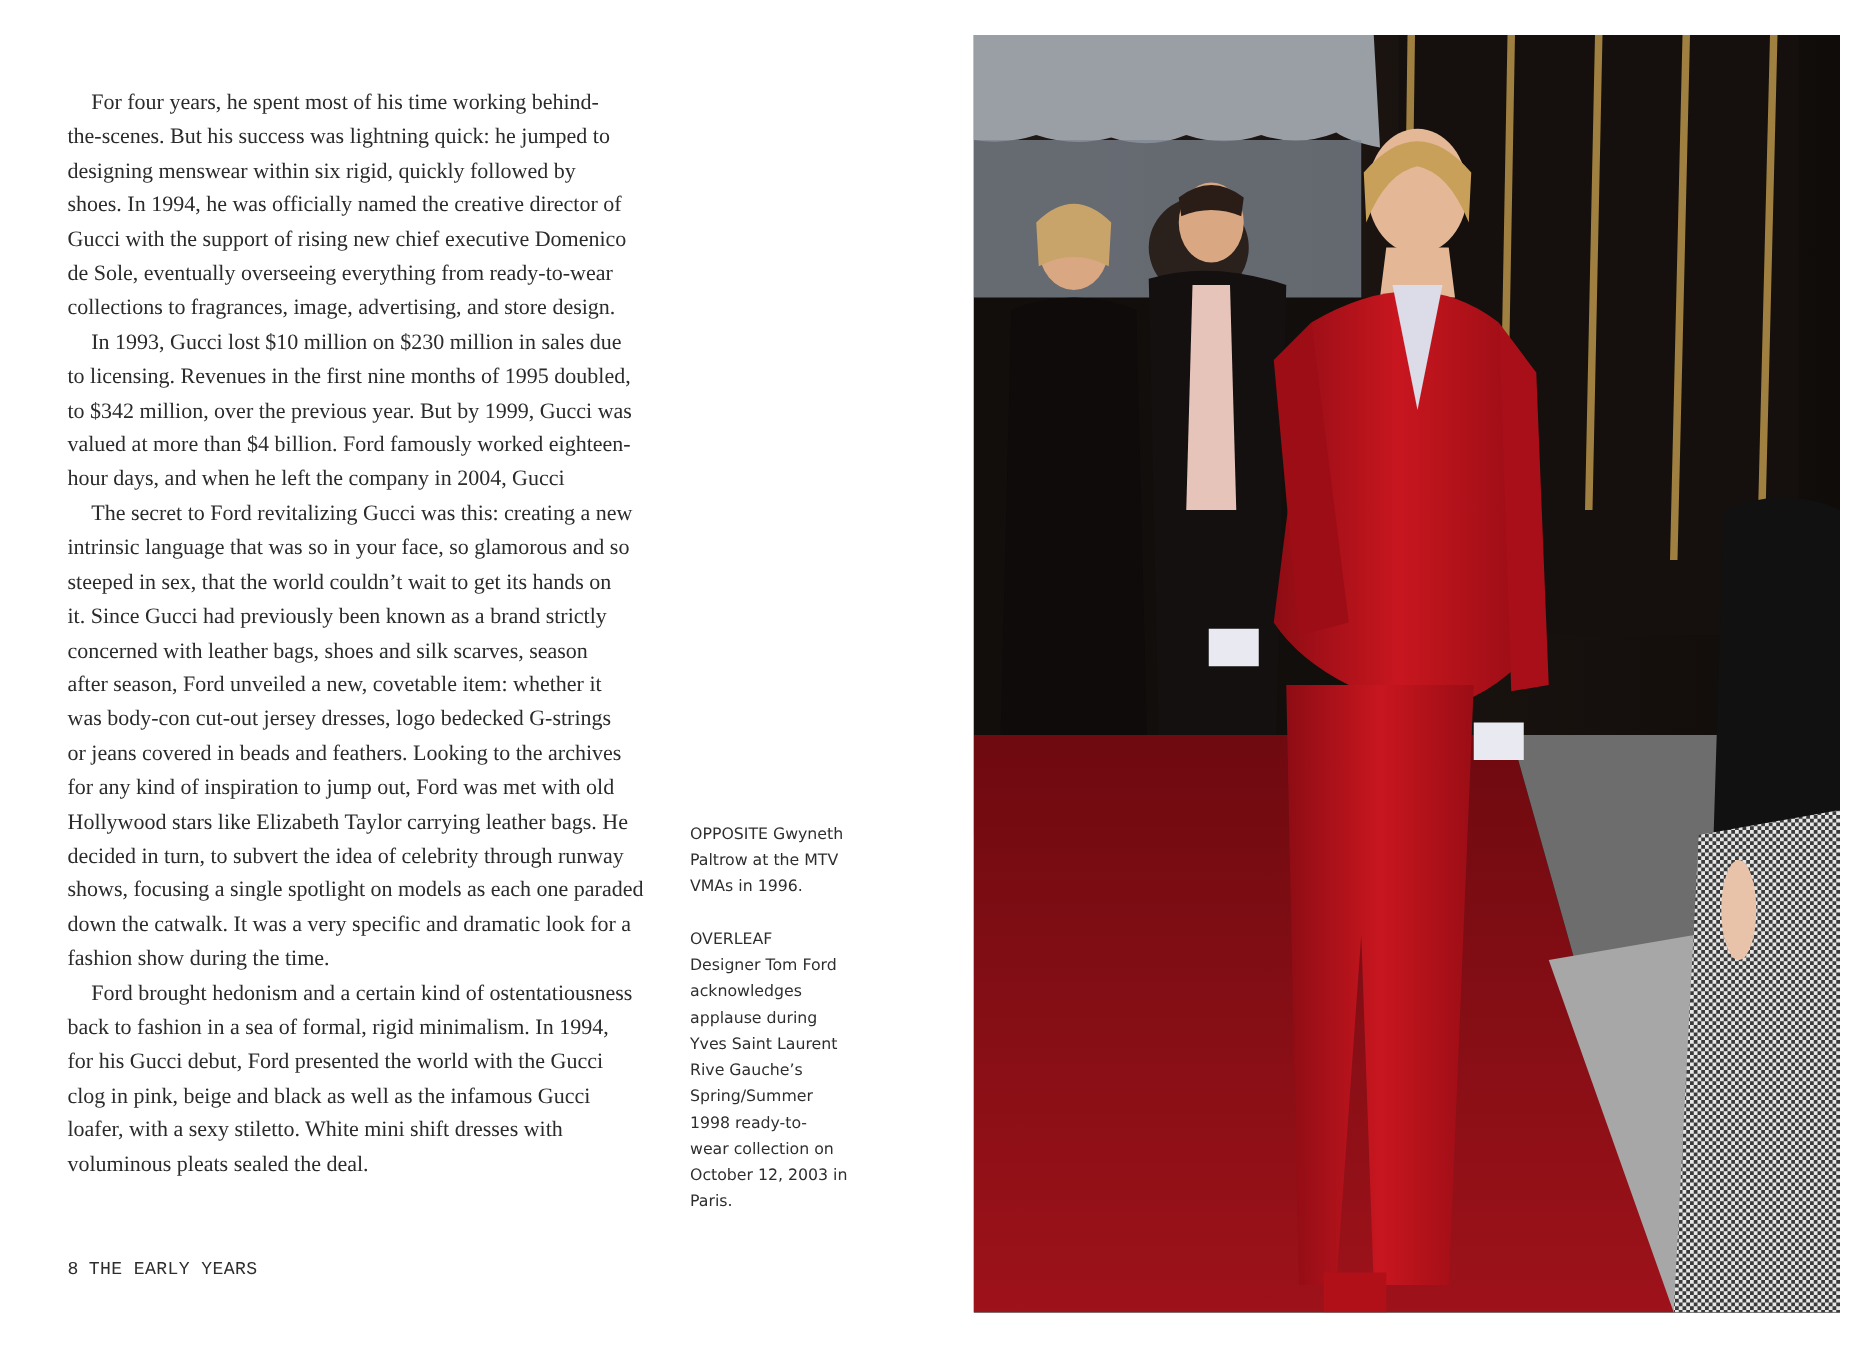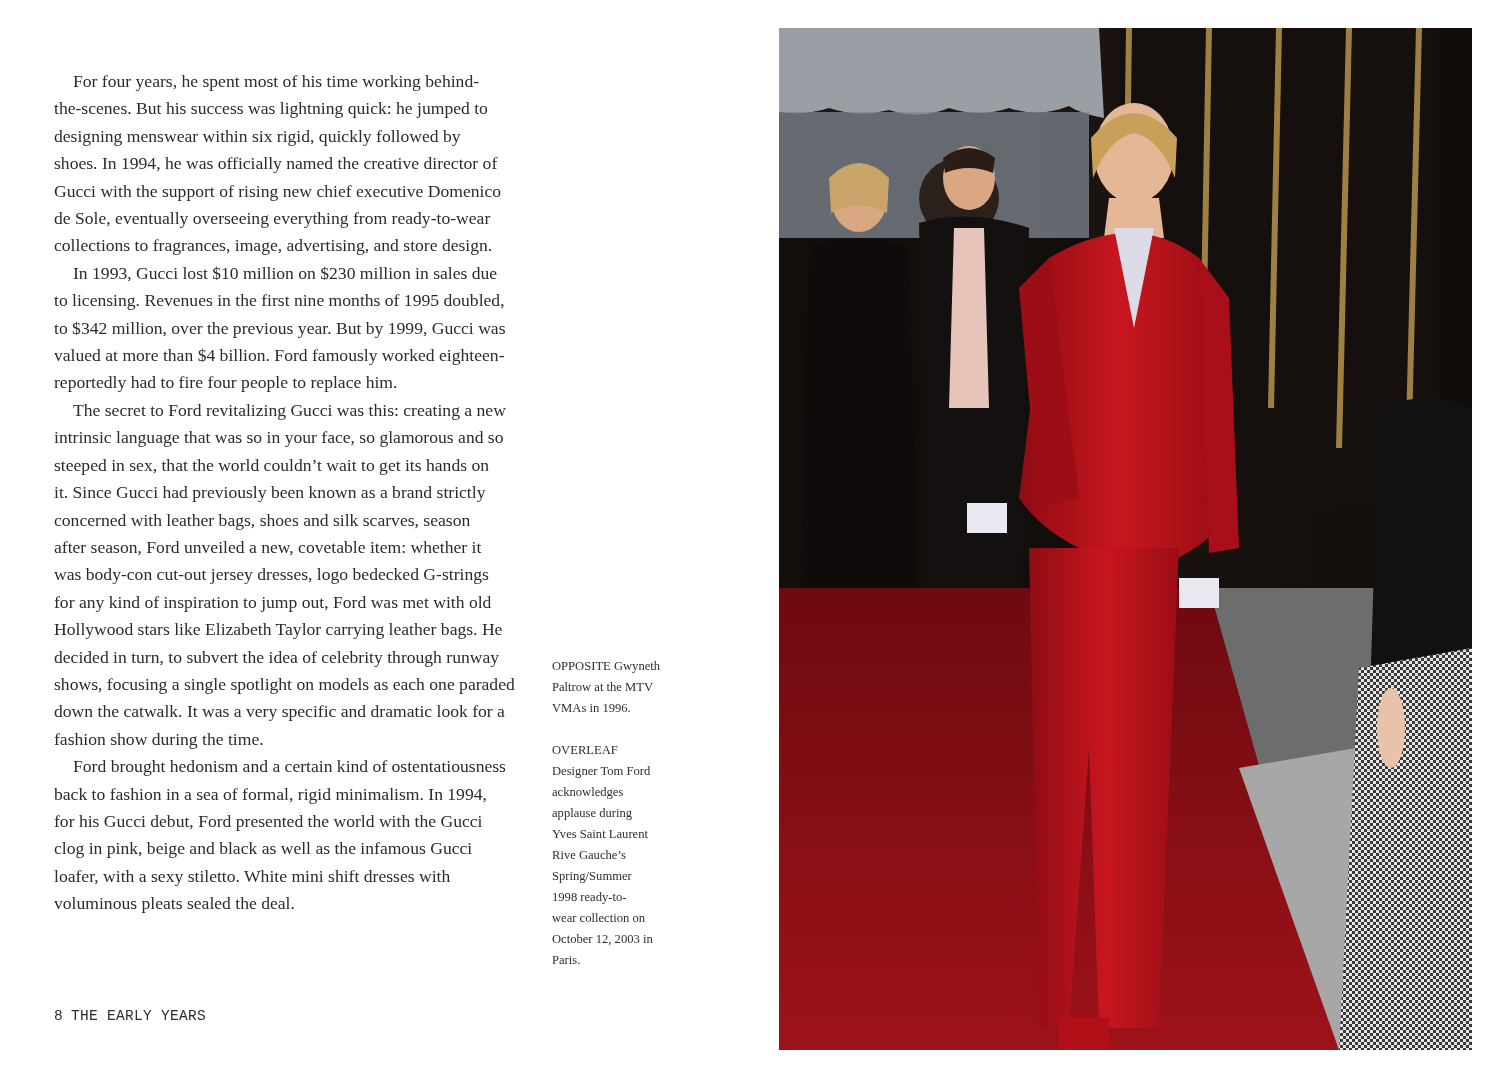--- a/index.html
+++ b/index.html
@@ -14,21 +14,21 @@
     font-family: "Liberation Serif", "DejaVu Serif", serif;
     font-size: 17.6px; line-height: 27.4px; color: #2b2b2b;
   }
   .body-text p { margin: 0; text-indent: 19px; }
   .body-text .line { display: block; white-space: nowrap; }
   .caption {
     position: absolute; left: 552px; top: 656px; width: 150px;
     font-family: "DejaVu Sans", "Liberation Sans", sans-serif;
     font-size: 12.6px; line-height: 21px; color: #2e2e2e;
   }
-  .caption .line { display: block; white-space: nowrap; font-family: Liberation Serif, serif; }
+  .caption .line { display: block; white-space: nowrap; }
   .caption .gap { height: 21px; }
   .folio {
     position: absolute; left: 54px; top: 1008px;
     font-family: Liberation Mono, monospace;
     font-size: 14.5px; color: #2e2e2e; letter-spacing: 0.3px;
   }
   .folio .num { margin-right: 8px; }
   .photo {
     position: absolute; left: 779px; top: 28px; width: 693px; height: 1022px;
     overflow: hidden; background: #1b1512;
@@ -47,30 +47,31 @@
       <span class="line" style="margin-left:-19px">shoes. In 1994, he was officially named the creative director of</span>
       <span class="line" style="margin-left:-19px">Gucci with the support of rising new chief executive Domenico</span>
       <span class="line" style="margin-left:-19px">de Sole, eventually overseeing everything from ready-to-wear</span>
       <span class="line" style="margin-left:-19px">collections to fragrances, image, advertising, and store design.</span>
     </p>
     <p>
       <span class="line">In 1993, Gucci lost $10 million on $230 million in sales due</span>
       <span class="line" style="margin-left:-19px">to licensing. Revenues in the first nine months of 1995 doubled,</span>
       <span class="line" style="margin-left:-19px">to $342 million, over the previous year. But by 1999, Gucci was</span>
       <span class="line" style="margin-left:-19px">valued at more than $4 billion. Ford famously worked eighteen-</span>
-      <span class="line" style="margin-left:-19px">reportedly had to fire four people to replace him.</span>
+      <span class="line" style="margin-left:-19px">hour days, and when he left the company in 2004, Gucci</span>
     </p>
     <p>
       <span class="line">The secret to Ford revitalizing Gucci was this: creating a new</span>
       <span class="line" style="margin-left:-19px">intrinsic language that was so in your face, so glamorous and so</span>
       <span class="line" style="margin-left:-19px">steeped in sex, that the world couldn’t wait to get its hands on</span>
       <span class="line" style="margin-left:-19px">it. Since Gucci had previously been known as a brand strictly</span>
       <span class="line" style="margin-left:-19px">concerned with leather bags, shoes and silk scarves, season</span>
       <span class="line" style="margin-left:-19px">after season, Ford unveiled a new, covetable item: whether it</span>
       <span class="line" style="margin-left:-19px">was body-con cut-out jersey dresses, logo bedecked G-strings</span>
+      <span class="line" style="margin-left:-19px">or jeans covered in beads and feathers. Looking to the archives</span>
       <span class="line" style="margin-left:-19px">for any kind of inspiration to jump out, Ford was met with old</span>
       <span class="line" style="margin-left:-19px">Hollywood stars like Elizabeth Taylor carrying leather bags. He</span>
       <span class="line" style="margin-left:-19px">decided in turn, to subvert the idea of celebrity through runway</span>
       <span class="line" style="margin-left:-19px">shows, focusing a single spotlight on models as each one paraded</span>
       <span class="line" style="margin-left:-19px">down the catwalk. It was a very specific and dramatic look for a</span>
       <span class="line" style="margin-left:-19px">fashion show during the time.</span>
     </p>
     <p>
       <span class="line">Ford brought hedonism and a certain kind of ostentatiousness</span>
       <span class="line" style="margin-left:-19px">back to fashion in a sea of formal, rigid minimalism. In 1994,</span>

